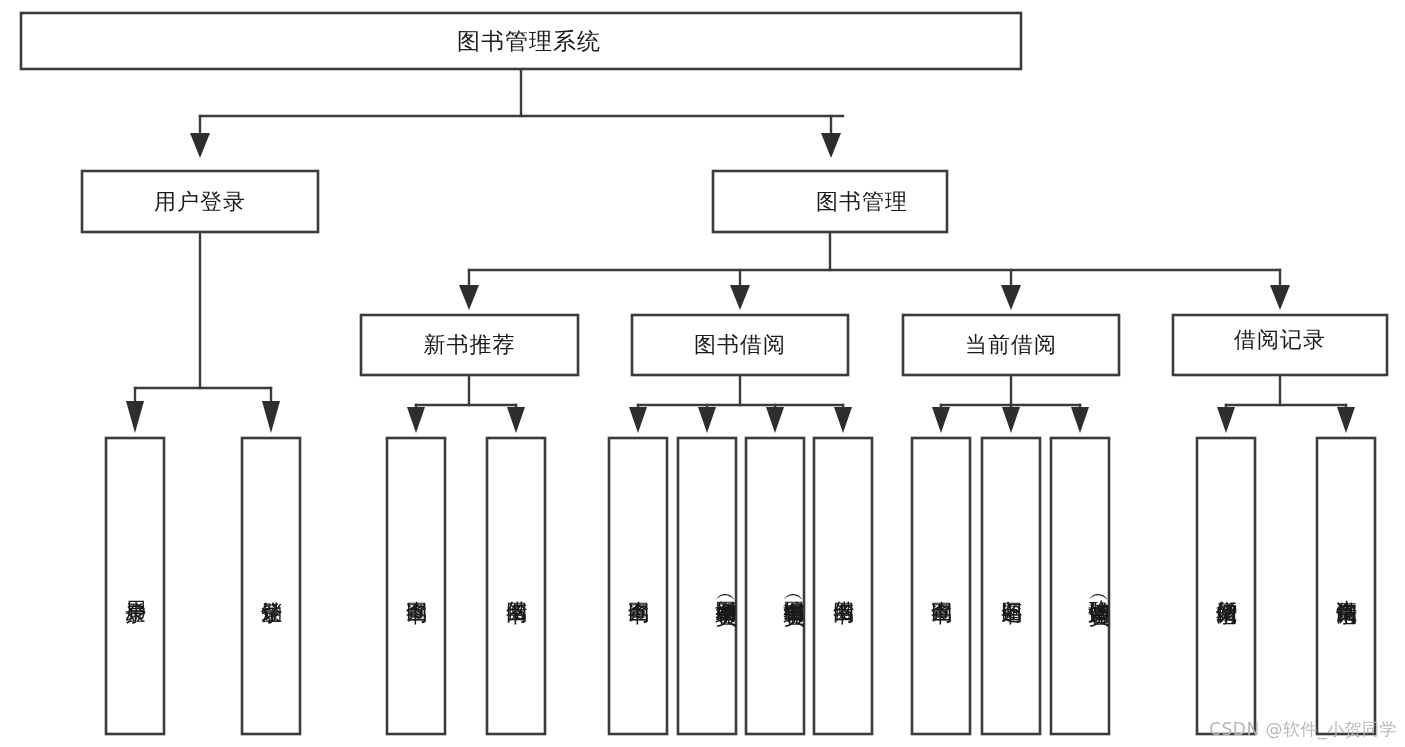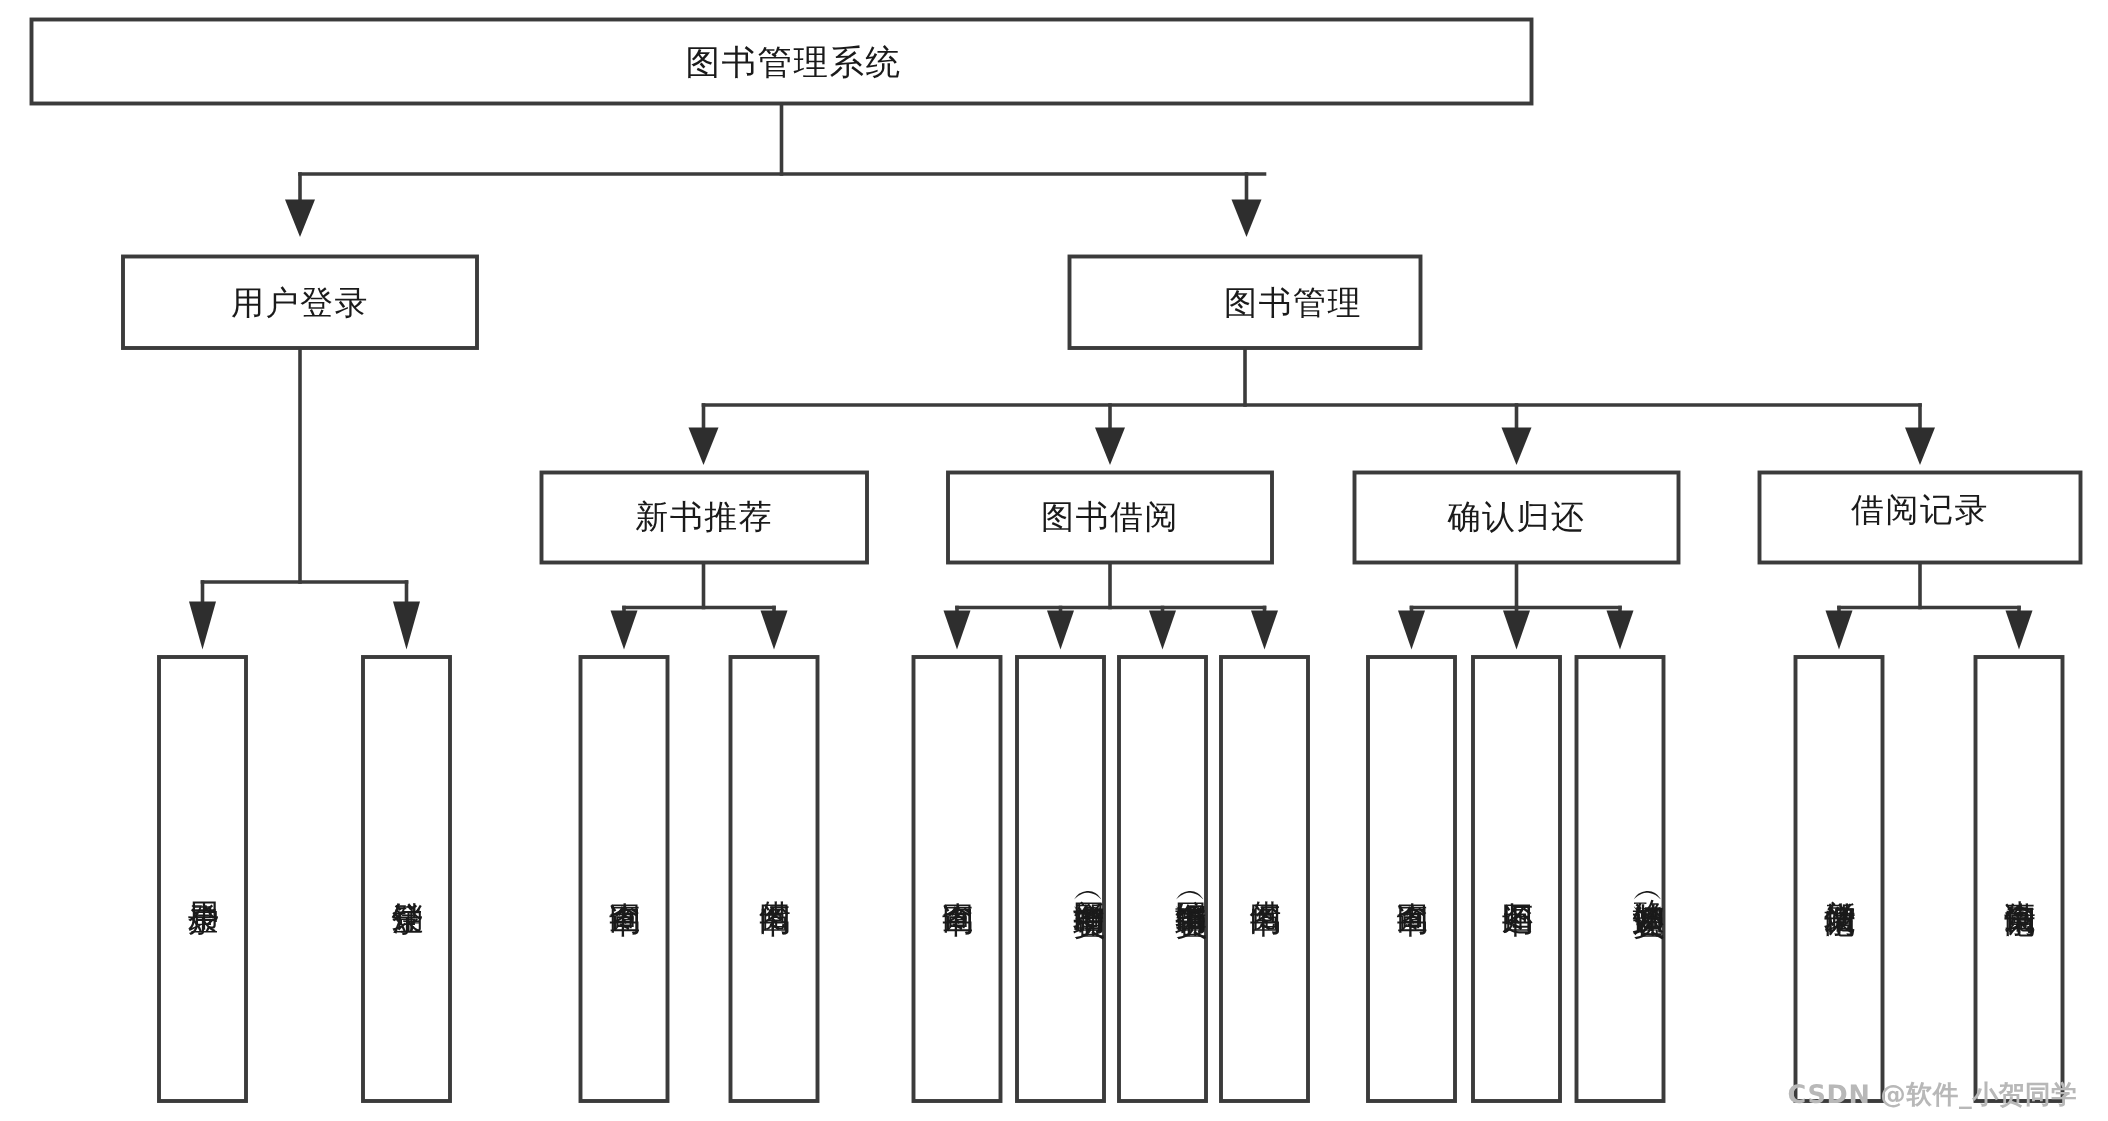--- a/index.html
+++ b/index.html
@@ -56,28 +56,27 @@
     align-items: center;
     justify-content: center;
     font-size: 22px;
     color: #1a1a1a;
     letter-spacing: 1px;
     white-space: nowrap;
     pointer-events: none;
   }
   #watermark {
     position: absolute;
-    right: 20px;
+    right: 8px;
     bottom: 6px;
     font-size: 17px;
     color: #b8b8b8;
     letter-spacing: 0.5px;
     white-space: nowrap;
     pointer-events: none;
-    font-weight: bold;
   }
 </style>
 </head>
 <body>
 
 <div id="diagram-root">
 
   <svg id="diagram-svg" width="1405" height="747" viewBox="0 0 1405 747">
 
     <g>
@@ -178,21 +177,21 @@
     <rect class="node-box" x="1317" y="438" width="58" height="296"></rect>
   </svg>
 
   <div class="h-text-wrap" style="left:21px; top:13px; width:1016px; height:56px; font-size:23px;border-radius:12px;">图书管理系统</div>
 
   <div class="h-text-wrap" style="left:82px; top:171px; width:236px; height:61px;">用户登录</div>
   <div class="h-text-wrap" style="left:713px; top:171px; width:234px; height:61px;padding-left:32px;">图书管理</div>
 
   <div class="h-text-wrap" style="left:632px; top:315px; width:216px; height:60px;">图书借阅</div>
   <div class="h-text-wrap" style="left:361px; top:315px; width:217px; height:60px;">新书推荐</div>
-  <div class="h-text-wrap" style="left:903px; top:315px; width:216px; height:60px;">确认归还</div>
+  <div class="h-text-wrap" style="left:903px; top:315px; width:216px; height:60px;">当前借阅</div>
   <div class="h-text-wrap" style="left:1173px; top:315px; width:214px; height:49px;">借阅记录</div>
 
   <div class="vert-text-wrap" style="left:106px; top:438px; width:58px; height:296px; align-items:center;">用户登录</div>
   <div class="vert-text-wrap" style="left:242px; top:438px; width:58px; height:296px; align-items:center;">注销登录</div>
   <div class="vert-text-wrap" style="left:387px; top:438px; width:58px; height:296px; align-items:center;">查询图书</div>
   <div class="vert-text-wrap" style="left:487px; top:438px; width:58px; height:296px; align-items:center;">借阅图书</div>
   <div class="vert-text-wrap" style="left:609px; top:438px; width:58px; height:296px; align-items:center;">查询图书</div>
 
   <div class="vert-text-wrap" style="left:678px; top:446px; width:58px; height:282px; align-items:flex-start;">新增图书（管理员）</div>
   <div class="vert-text-wrap" style="left:746px; top:446px; width:58px; height:282px; align-items:flex-start;">编辑图书（管理员）</div>

